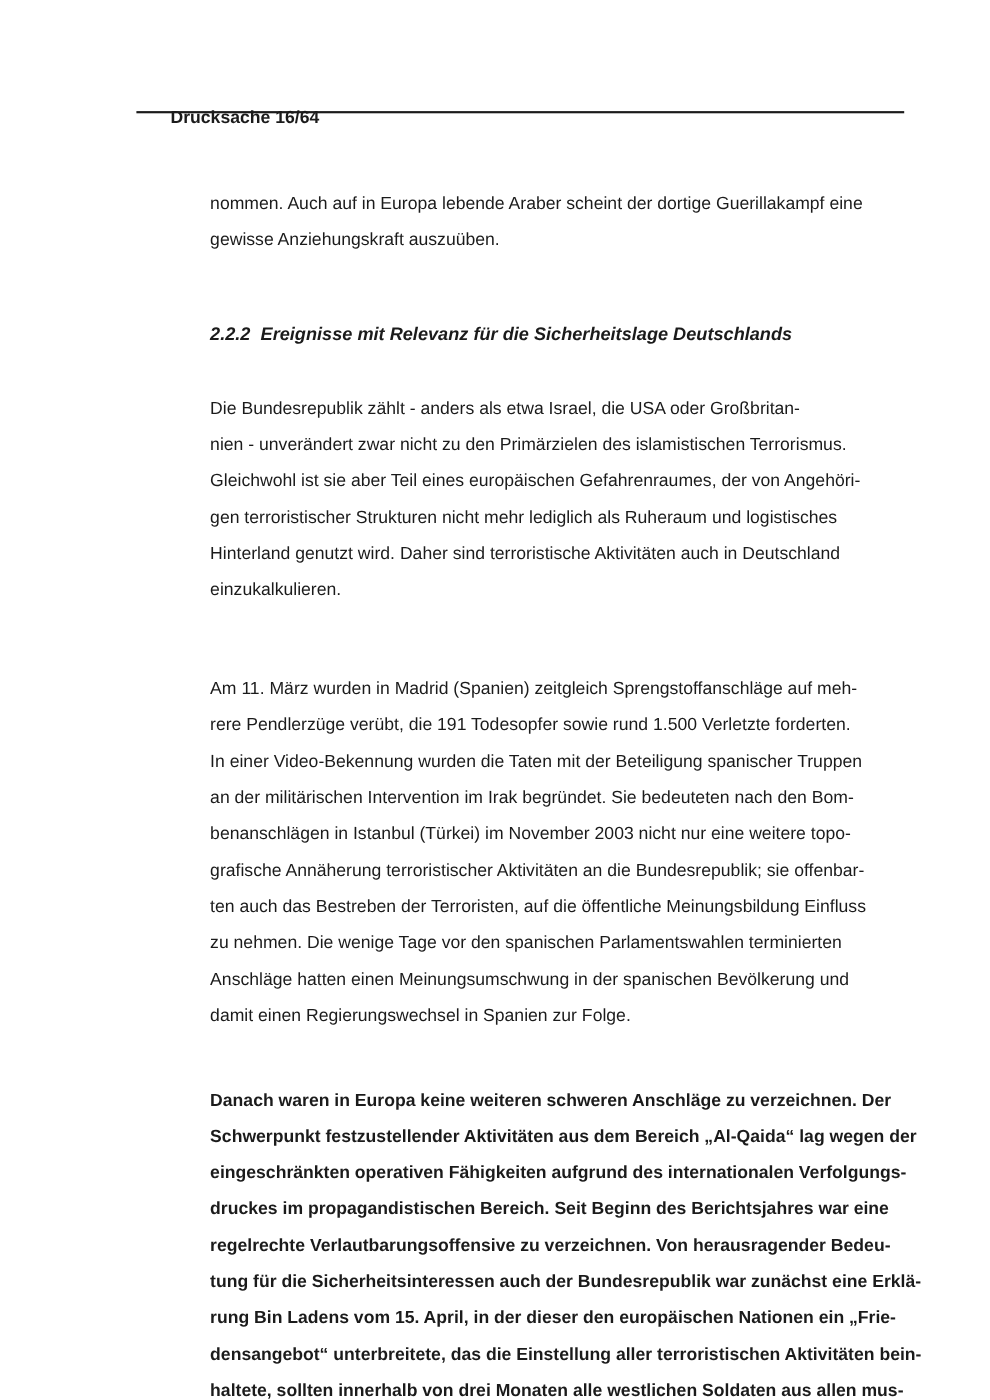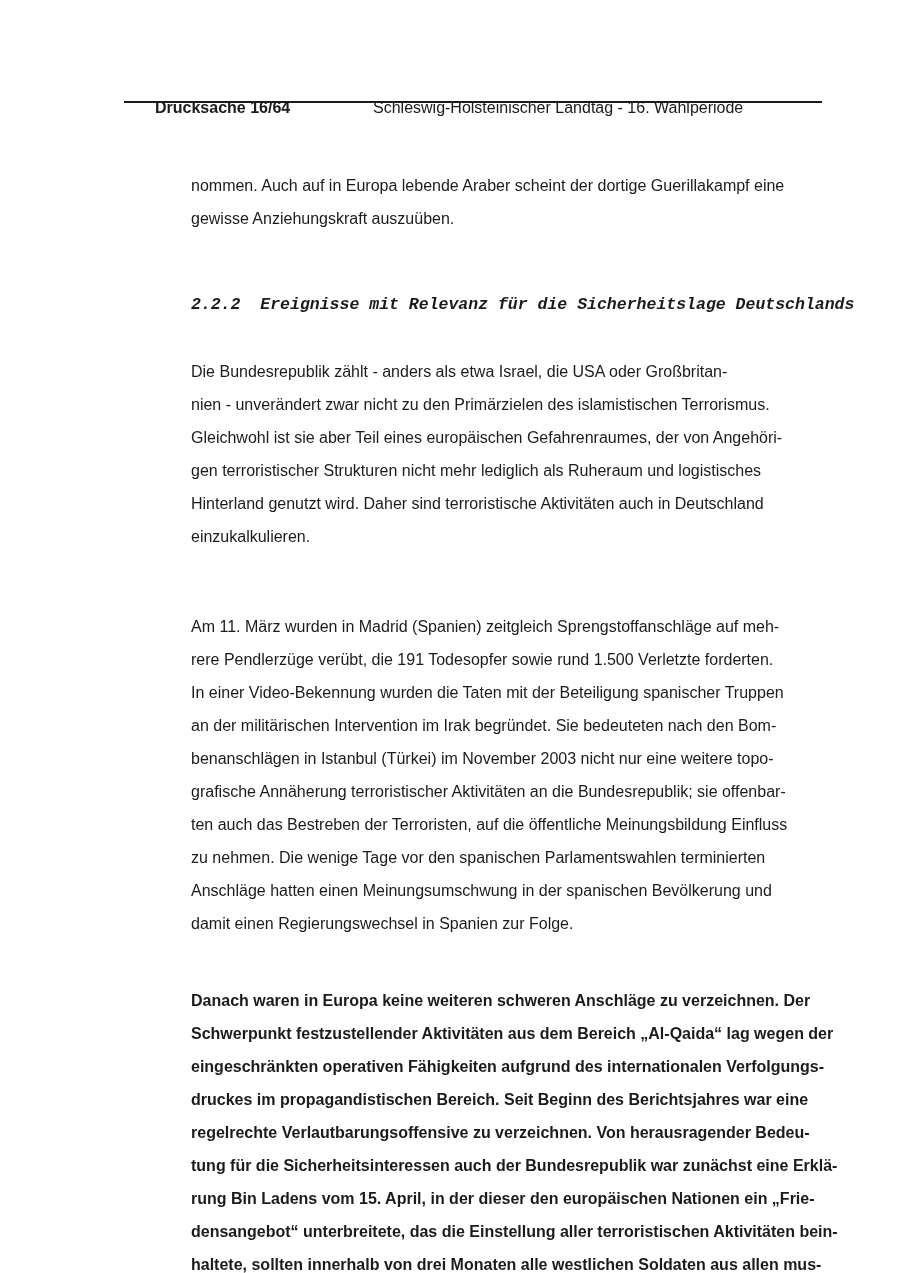--- a/index.html
+++ b/index.html
@@ -54,21 +54,20 @@
     white-space: pre;
   }
   .section-heading {
     font-size: 16.5px;
     font-weight: bold;
     font-style: italic;
     line-height: 33px;
     white-space: pre;
     margin-top: 29px;
     margin-bottom: 10px;
-    font-family: Liberation Mono, monospace;
   }
   .para-gap {
     margin-top: 33px;
   }
   .para-gap-sm {
     margin-top: 20px;
     font-weight: bold;
   }
   .footer {
     position: absolute;
@@ -80,21 +79,20 @@
     line-height: 33px;
   }
 </style>
 </head>
 <body>
 
 <div class="page">
 
   <div class="header">
     <span class="doc-number">Drucksache 16/64</span>
-    <span class="header-title">Schleswig-Holsteinischer Landtag - 16. Wahlperiode</span>
   </div>
 
   <hr class="header-rule">
 
   <div class="body-text">
 
     <div class="para">nommen. Auch auf in Europa lebende Araber scheint der dortige Guerillakampf eine
 gewisse Anziehungskraft auszuüben.</div>
 
     <div class="section-heading">2.2.2  Ereignisse mit Relevanz für die Sicherheitslage Deutschlands</div>

